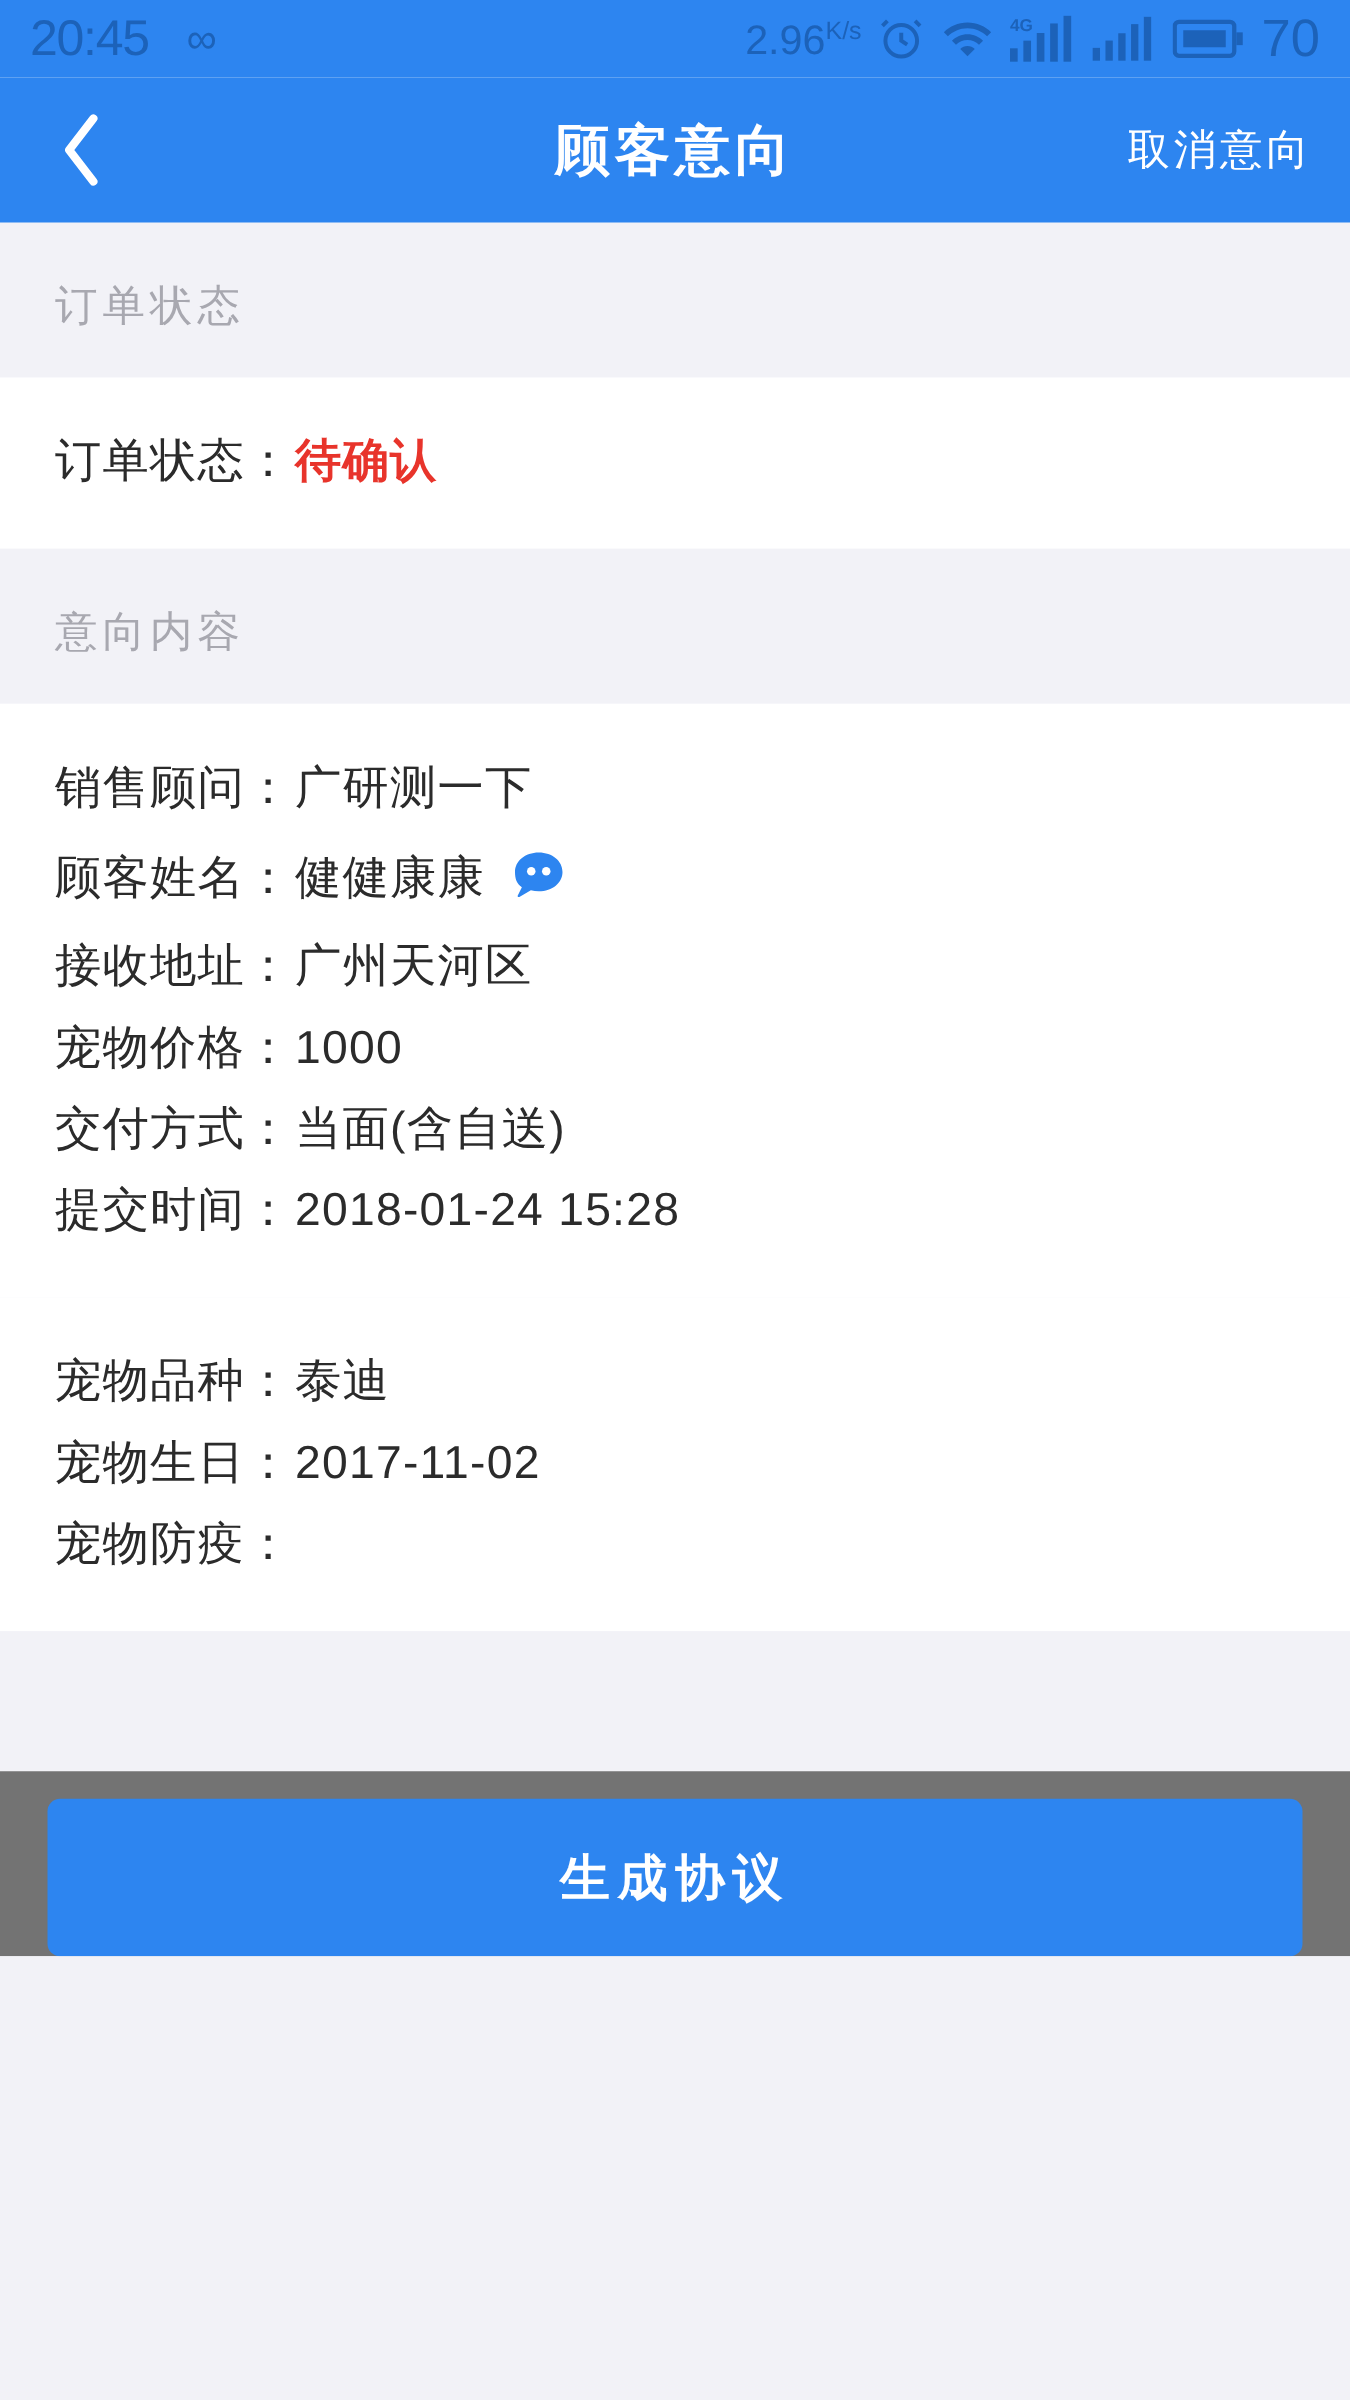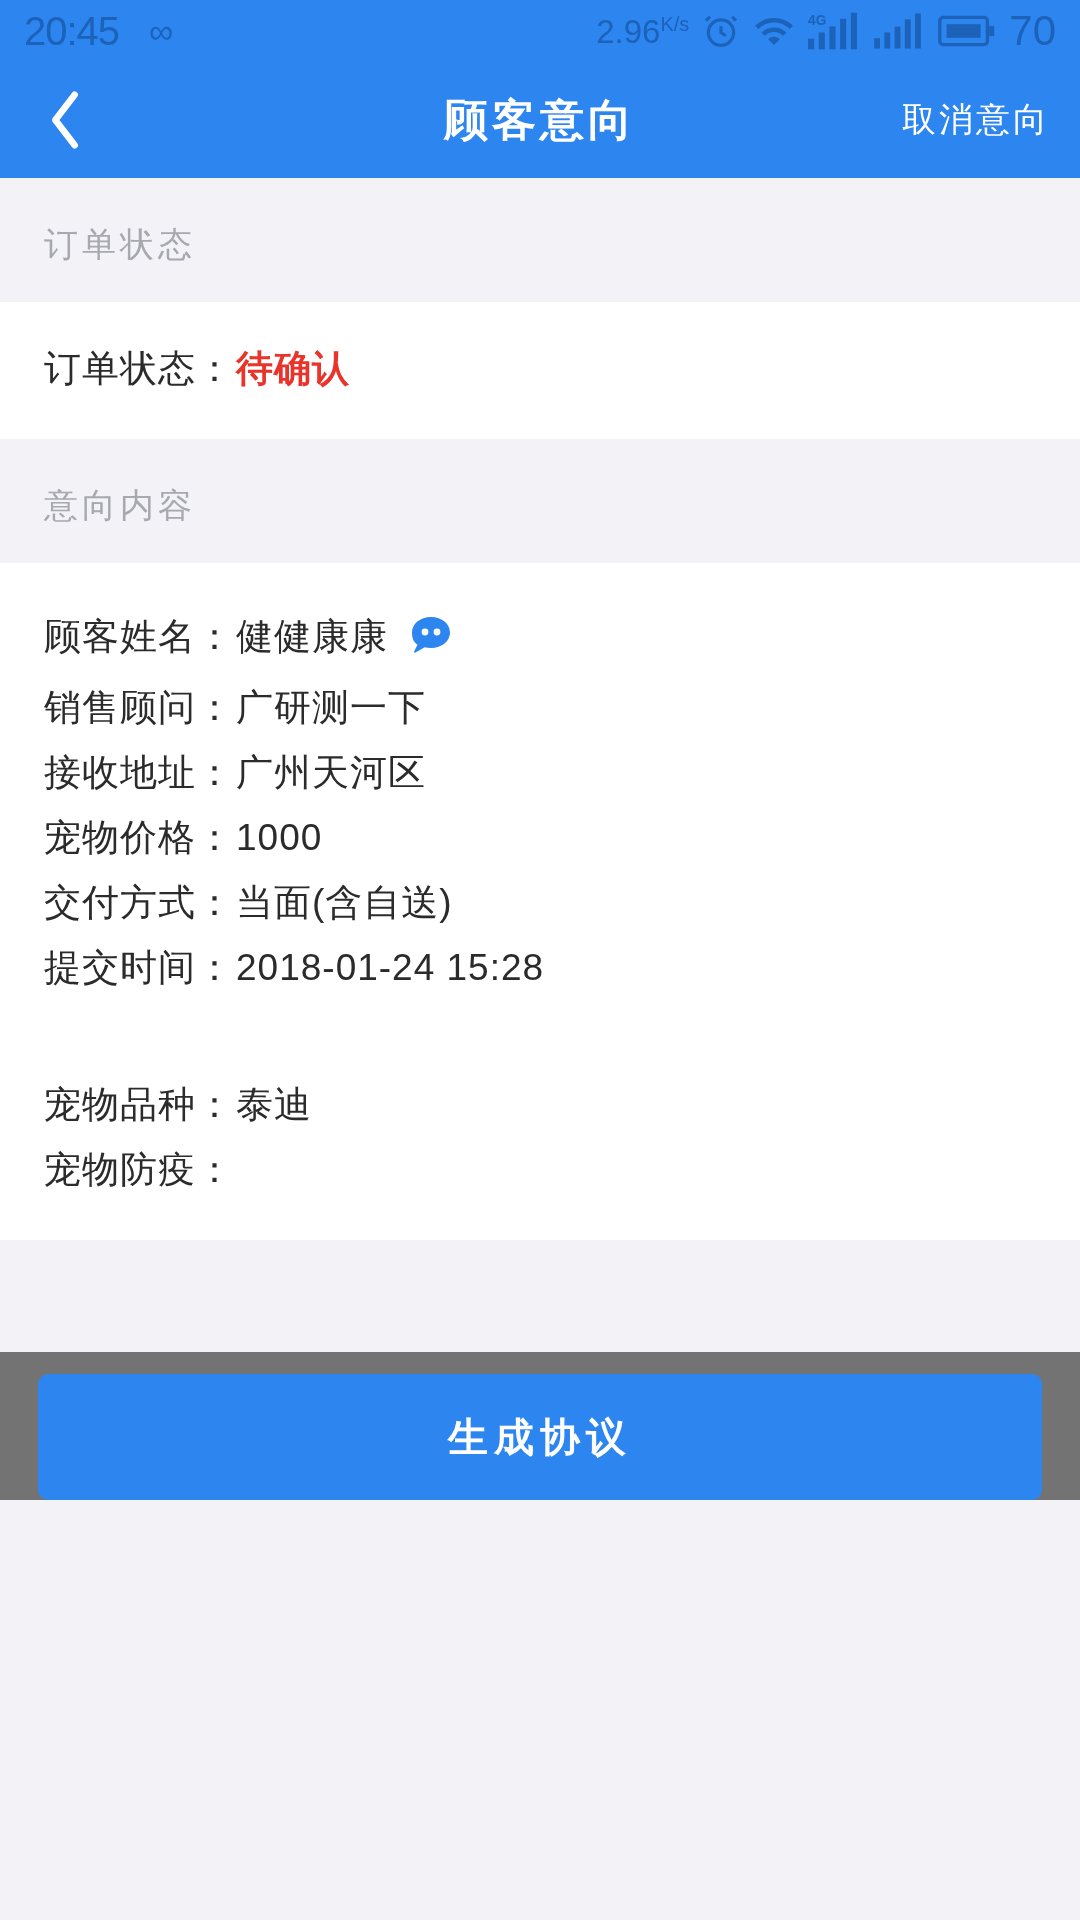--- a/index.html
+++ b/index.html
@@ -204,37 +204,37 @@
     <div class="row">
       <span class="row-label">订单状态：</span>
       <span class="row-value status-pending">待确认</span>
     </div>
   </div>
 
   <div class="section-header">意向内容</div>
   <div class="card">
 
     <div class="row">
+      <span class="row-label">销售顾问：</span>
+      <span class="row-value">广研测一下</span>
+    </div>
+
+    <div class="row">
       <span class="row-label">顾客姓名：</span>
       <span class="row-value">健健康康</span>
       <span class="chat-icon">
         <svg class="icon-svg" width="50" height="50" viewBox="0 0 50 50">
           <path d="M25 6c11 0 19 7 19 15.5S36 37 25 37c-2.2 0-4.3-.3-6.3-.8l-9.2 5.3c-.8.5-1.7-.4-1.3-1.2l3.3-6.6C7.2 30.9 6 26.5 6 21.5 6 13 14 6 25 6z" fill="#2d85f0"></path>
           <circle cx="19" cy="21" r="3.4" fill="#ffffff"></circle>
           <circle cx="31" cy="21" r="3.4" fill="#ffffff"></circle>
         </svg>
       </span>
     </div>
 
     <div class="row">
-      <span class="row-label">销售顾问：</span>
-      <span class="row-value">广研测一下</span>
-    </div>
-
-    <div class="row">
       <span class="row-label">接收地址：</span>
       <span class="row-value">广州天河区</span>
     </div>
 
     <div class="row">
       <span class="row-label">宠物价格：</span>
       <span class="row-value">1000</span>
     </div>
 
     <div class="row">
@@ -245,20 +245,24 @@
     <div class="row">
       <span class="row-label">提交时间：</span>
       <span class="row-value">2018-01-24 15:28</span>
     </div>
   </div>
 
   <div class="card">
     <div class="row">
       <span class="row-label">宠物品种：</span>
       <span class="row-value">泰迪</span>
+    </div>
+    <div class="row">
+      <span class="row-label">宠物生日：</span>
+      <span class="row-value">2017-11-02</span>
     </div>
     <div class="row">
       <span class="row-label">宠物防疫：</span>
       <span class="row-value"></span>
     </div>
   </div>
 
   <div class="spacer"></div>
   <div class="btn-wrap">
     <button class="btn-primary">生成协议</button>

